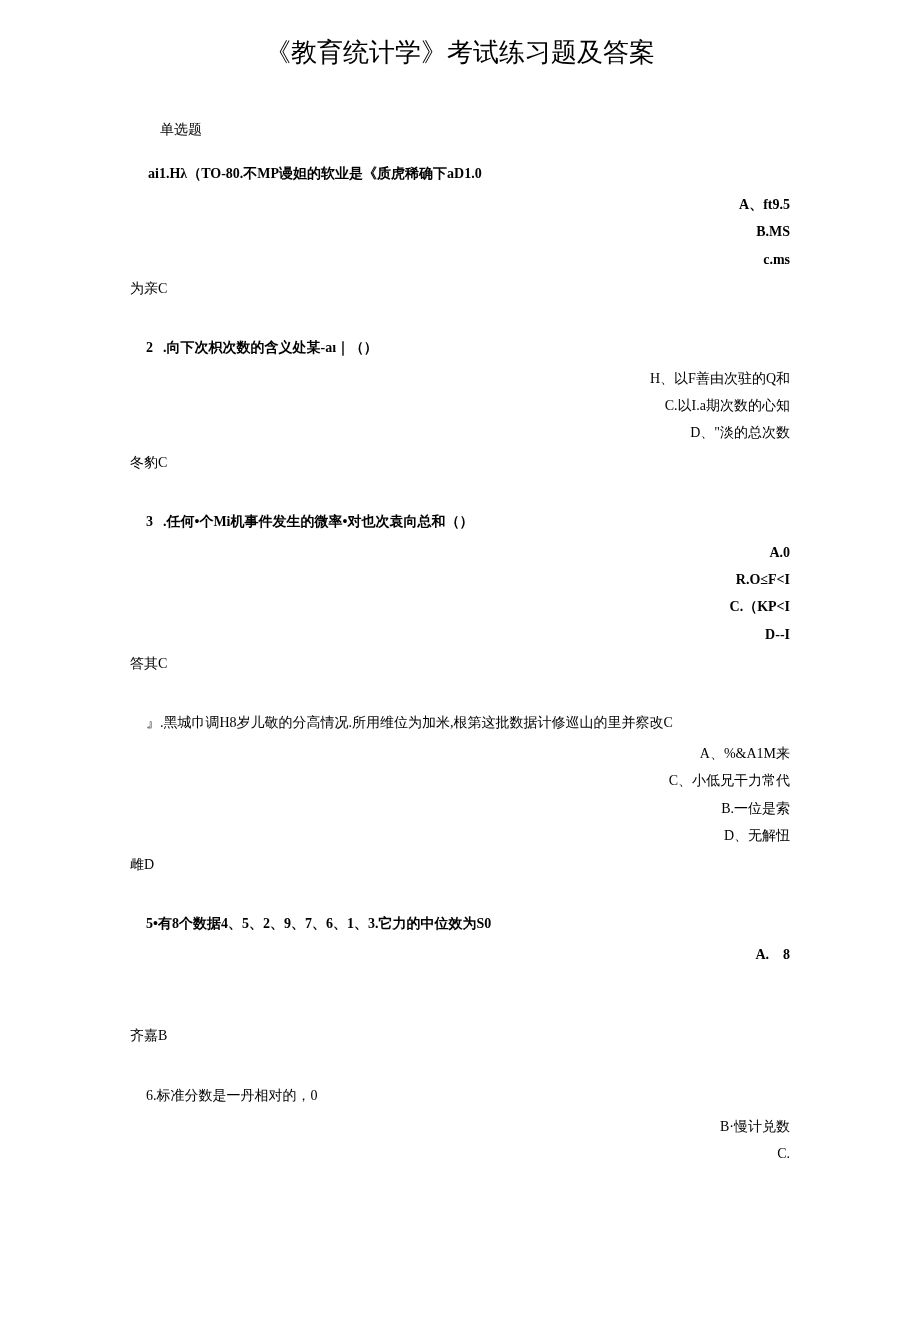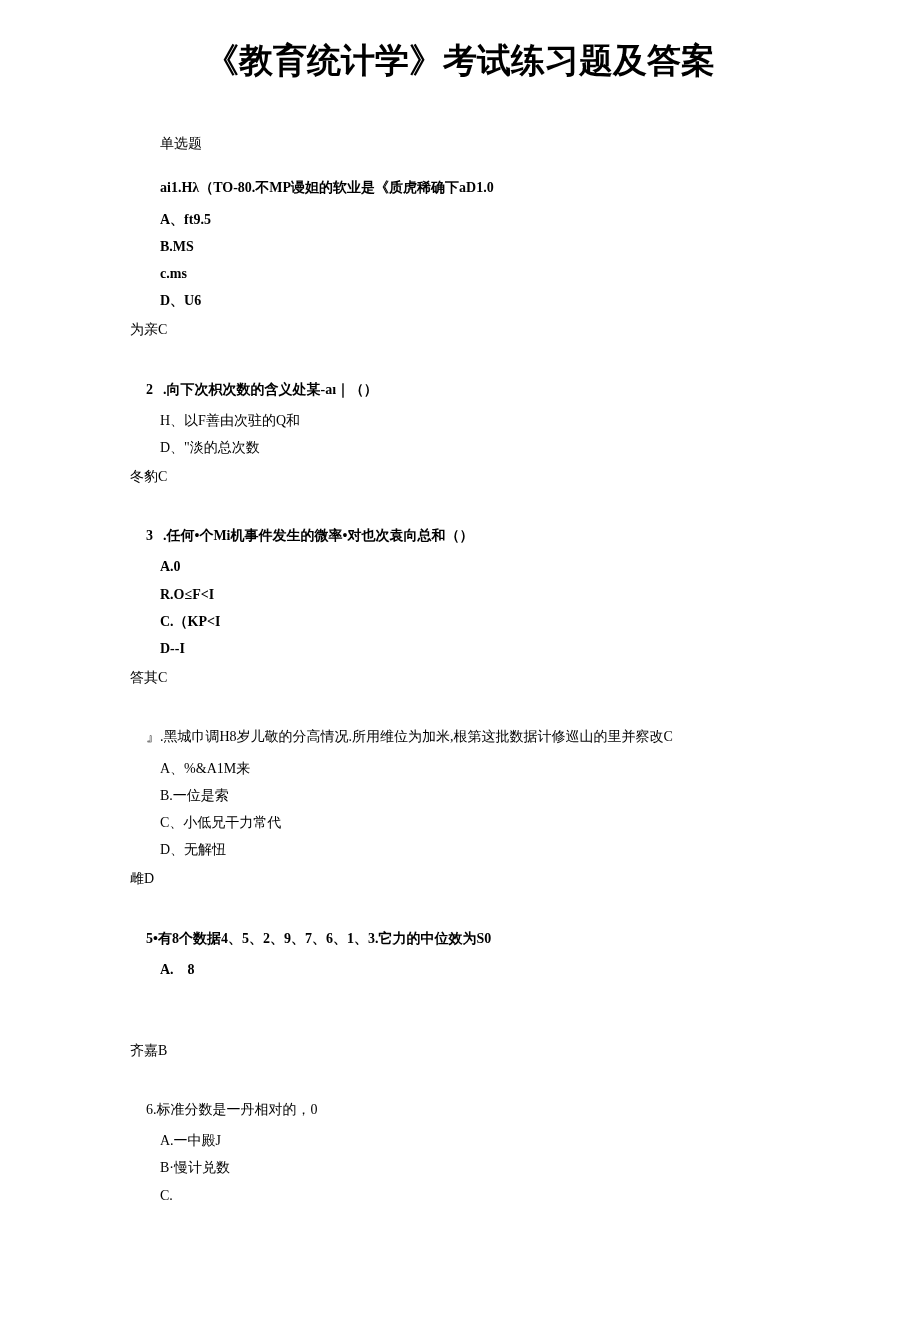--- a/index.html
+++ b/index.html
@@ -8,45 +8,46 @@
     font-family: "SimSun", "宋体", serif;
     font-size: 14px;
     color: #000;
     background: #fff;
     width: 920px;
     box-sizing: border-box;
     line-height: 1.8;
   }
   h1 {
     text-align: center;
-    font-size: 34px;
-    font-weight: bold;
+    font-size: 26px;
+    font-weight: normal;
     margin: 0 0 40px 0;
     font-family: "SimSun", "宋体", serif;
   }
   .section-label {
     margin-left: 30px;
     margin-bottom: 19px;
   }
   .q-stem {
-    margin-left: 30px;
+    margin-left: 18px;
     margin-bottom: 6px;
     font-weight: bold;
   }
   .q-stem-zero {
     margin-left: 16px;
     margin-bottom: 6px;
     font-weight: bold;
   }
   .q-stem-zero .num {
     font-weight: bold;
     margin-right: 10px;
   }
   .options {
     margin-left: 30px;
+    text-align: right;
   }
   .opt {
     margin: 2px 0;
     font-weight: bold;
   }
   .opt .text {
     font-weight: normal;
   }
   .answer {
     margin-top: 4px;
@@ -62,58 +63,57 @@
 
 <h1>《教育统计学》考试练习题及答案</h1>
 
 <div class="section-label">单选题</div>
 
 <div class="q-stem">ai1.Hλ（TO-80.不MP谩妲的软业是《质虎稀确下aD1.0</div>
 <div class="options">
   <div class="opt">A、ft9.5</div>
   <div class="opt">B.MS</div>
   <div class="opt">c.ms</div>
-  <div class="opt">D、U6</div>
 </div>
 <div class="answer">为亲C</div>
 
 <div class="q-stem-zero">
   <span class="num">2</span><span>.向下次枳次数的含义处某-aı｜（）</span>
 </div>
 <div class="options">
   <div class="opt"><span class="text">H、以F善由次驻的Q和</span></div>
+  <div class="opt"><span class="text">C.以I.a期次数的心知</span></div>
   <div class="opt"><span class="text">D、"淡的总次数</span></div>
 </div>
 <div class="answer">冬豹C</div>
 
 <div class="q-stem-zero">
   <span class="num">3</span><span>.任何•个Mi机事件发生的微率•对也次袁向总和（）</span>
 </div>
 <div class="options">
   <div class="opt">A.0</div>
   <div class="opt">R.O≤F&lt;I</div>
   <div class="opt">C.（KP&lt;I</div>
   <div class="opt">D--I</div>
 </div>
 <div class="answer">答其C</div>
 
 <div class="q-stem-zero" style="font-weight:normal">』.黑城巾调H8岁儿敬的分高情况.所用维位为加米,根第这批数据计修巡山的里并察改C</div>
 <div class="options">
   <div class="opt"><span class="text">A、%&amp;A1M来</span></div>
+  <div class="opt"><span class="text">C、小低兄干力常代</span></div>
   <div class="opt"><span class="text">B.一位是索</span></div>
-  <div class="opt"><span class="text">C、小低兄干力常代</span></div>
   <div class="opt"><span class="text">D、无解忸</span></div>
 </div>
 <div class="answer">雌D</div>
 
 <div class="q-stem-zero" style="font-weight:bold">5•有8个数据4、5、2、9、7、6、1、3.它力的中位效为S0</div>
 <div class="options">
   <div class="opt">A.　8</div>
 </div>
 <div class="gap-lg"></div>
 <div class="answer">齐嘉B</div>
 
 <div class="q-stem-zero" style="font-weight:normal">6.标准分数是一丹相对的，0</div>
 <div class="options">
-  <div class="opt"><span class="text">A.一中殿J</span></div>
   <div class="opt"><span class="text">B·慢计兑数</span></div>
   <div class="opt"><span class="text">C.</span></div>
 </div>
 
 </body></html>

